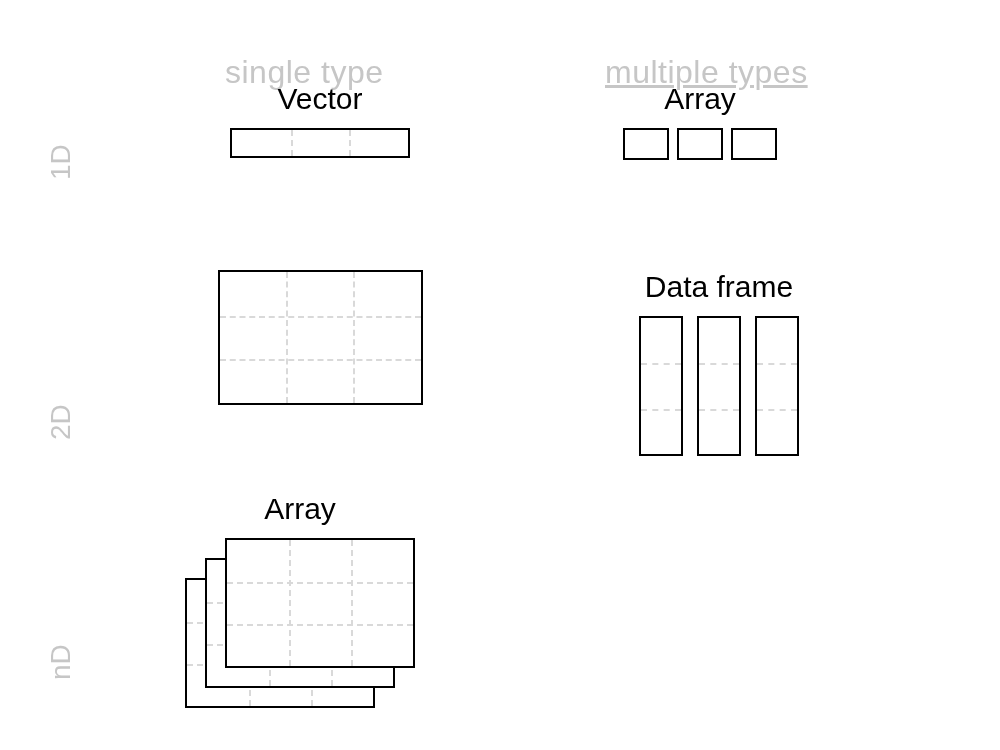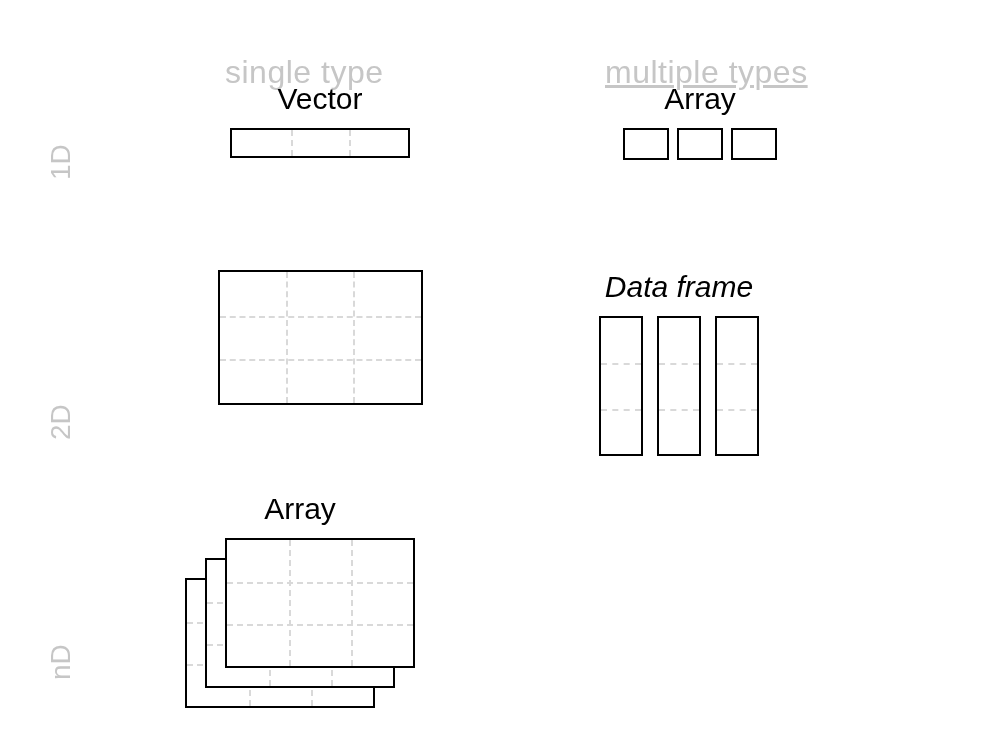--- a/index.html
+++ b/index.html
@@ -56,21 +56,21 @@
   .cell .shape-area {
     display: flex;
     justify-content: center;
     align-items: flex-start;
   }
 
   
   .cell.vector    { left: 195px; top:  82px; width: 250px; }
   .cell.list      { left: 575px; top:  82px; width: 250px; }
   .cell.matrix    { left: 195px; top: 270px; width: 250px; }
-  .cell.dataframe { left: 554px; top: 270px; width: 250px; font-style: italic; }
+  .cell.dataframe { left: 594px; top: 270px; width: 250px; }
   .cell.array     { left: 140px; top: 492px; width: 320px; text-align: center; }
 
   
   .layer {
     border: 2px solid #000;
     background: #fff;
     position: relative;
   }
   .dash-v { position: absolute; top:0; bottom:0; border-left: 2px dashed #d9d9d9; }
   .dash-h { position: absolute; left:0; right:0; border-top: 2px dashed #d9d9d9; }

